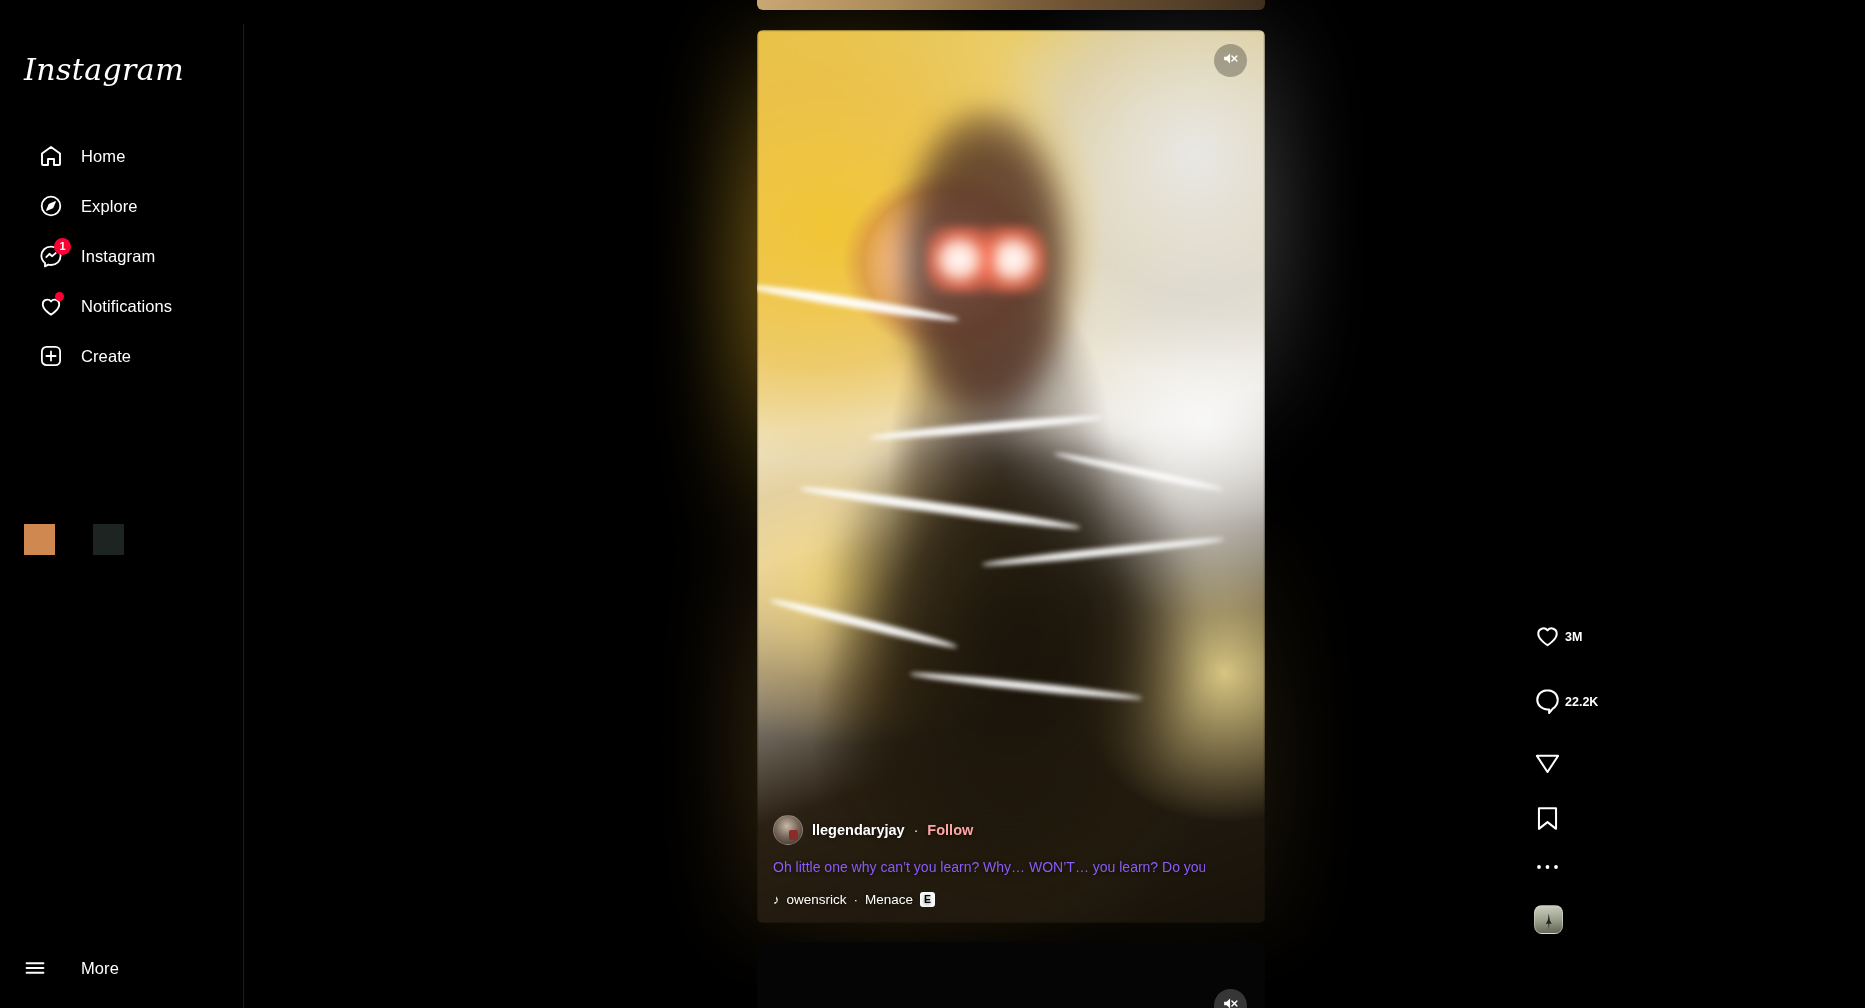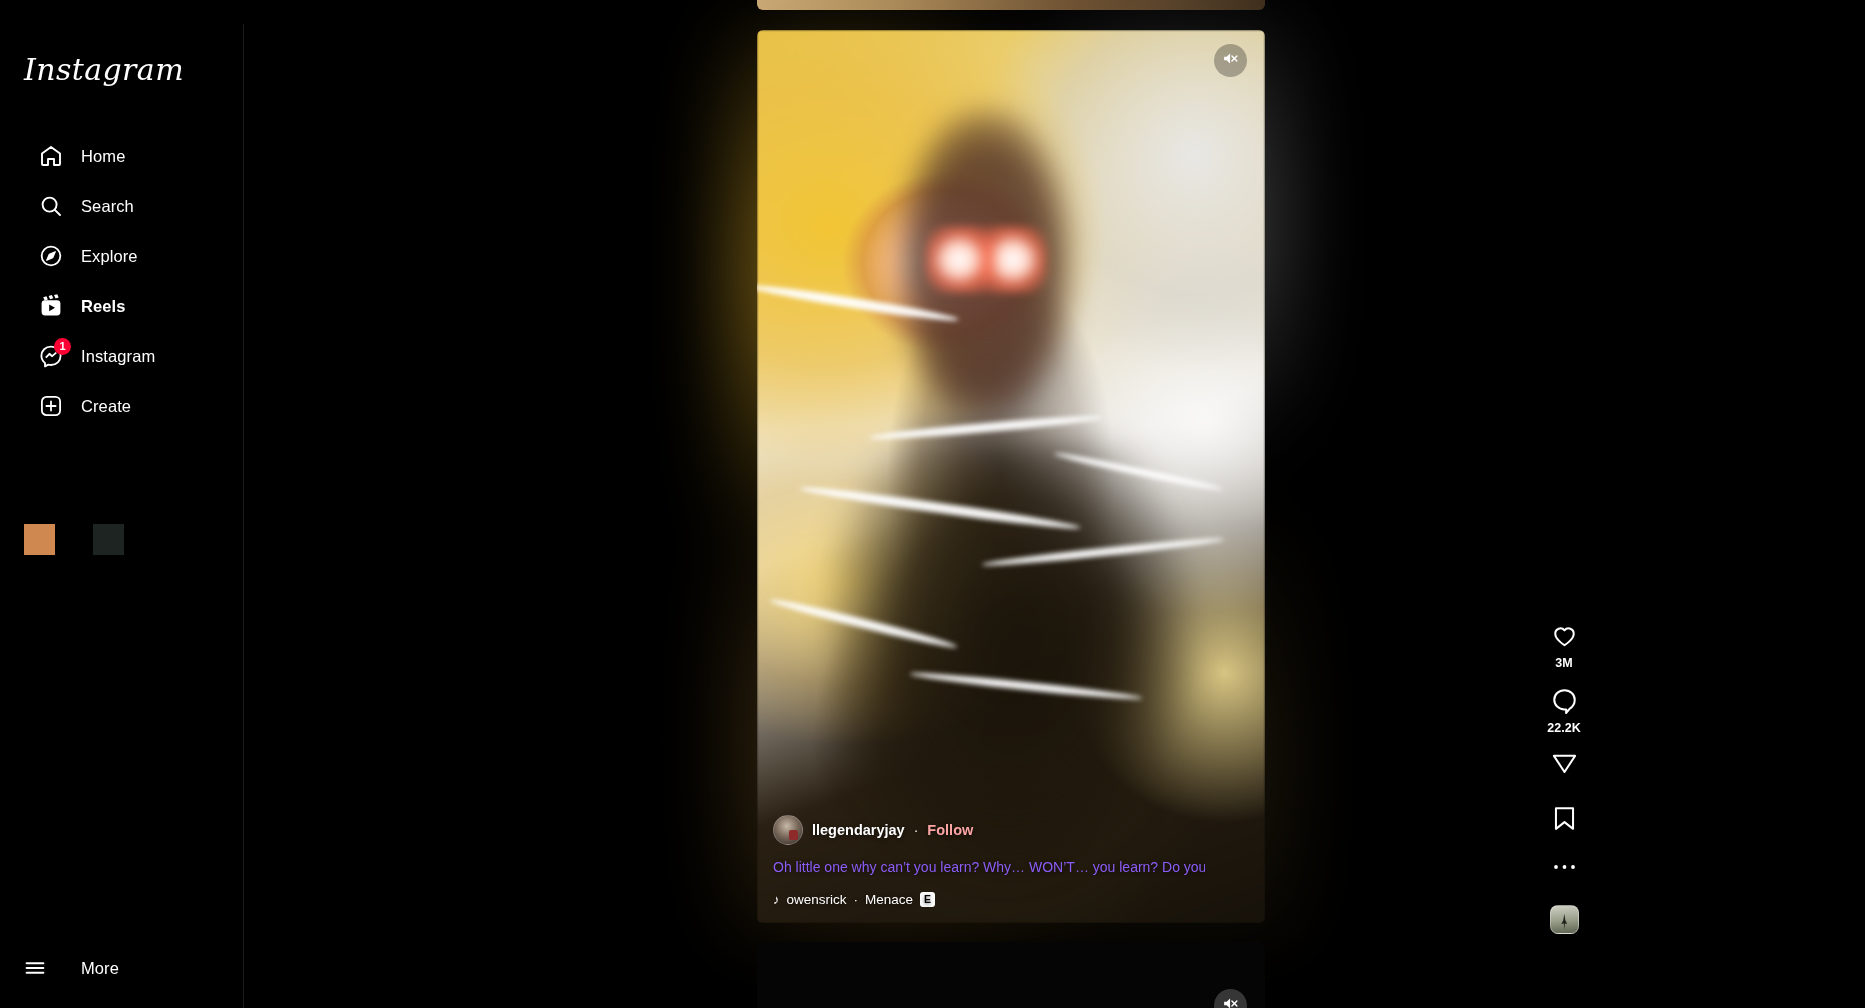--- a/index.html
+++ b/index.html
@@ -192,21 +192,21 @@
     background:#fff; color:#000; font-size:10.5px; font-weight:700;
     line-height:1;
   }
 
   
   .rail {
     position:absolute; left:1290px; top:0; width:60px; height:1008px; z-index:7;
   }
   .rail-item {
     position:absolute; left:0; width:60px;
-    display:flex; flex-direction:column; align-items:center; gap:4px;
+    display:flex; flex-direction:row; align-items:center; gap:4px;
     cursor:pointer;
   }
   .rail-count { font-size:12.5px; font-weight:600; color:#fff; line-height:1; }
   .audio-thumb {
     width:29px; height:29px; border-radius:8px; overflow:hidden;
     border:1px solid rgba(255,255,255,.35); cursor:pointer;
     background:linear-gradient(175deg,#cfd0c4 0%,#9aa08c 52%,#5d6350 100%);
     position:relative;
   }
   .audio-thumb::after {
@@ -234,64 +234,52 @@
 
       <div class="nav-item">
         <span class="nav-ico">
           <svg width="24" height="24" viewBox="0 0 24 24" fill="none" stroke="#fff" stroke-width="1.9" stroke-linejoin="round" stroke-linecap="round">
             <path d="M3 9.6 12 3l9 6.6V20a1 1 0 0 1-1 1h-5v-6H9v6H4a1 1 0 0 1-1-1z"></path>
           </svg>
         </span>
         <span class="nav-label">Home</span>
       </div>
 
-      <div class="nav-item">
-        <span class="nav-ico">
-          <svg width="24" height="24" viewBox="0 0 24 24" fill="none" stroke="#fff" stroke-width="1.9" stroke-linecap="round">
-            <circle cx="10.6" cy="10.6" r="7"></circle>
-              <line x1="15.8" y1="15.8" x2="21" y2="21"></line>
-          </svg>
-        </span>
-        <span class="nav-label">Search</span>
-      </div>
 
       <div class="nav-item">
         <span class="nav-ico">
           <svg width="24" height="24" viewBox="0 0 24 24" fill="none" stroke="#fff" stroke-width="1.8" stroke-linejoin="round">
             <circle cx="12" cy="12" r="9.3"></circle>
             <polygon points="16.2,7.8 10.4,10.4 7.8,16.2 13.6,13.6" fill="#fff" stroke="#fff" stroke-width="1.4"></polygon>
           </svg>
         </span>
         <span class="nav-label">Explore</span>
       </div>
 
-      <div class="nav-item active">
-        <span class="nav-ico">
-          <svg width="24" height="24" viewBox="0 0 24 24">
-            <rect x="2.6" y="6.2" width="18.8" height="15.2" rx="3.4" fill="#fff"></rect>
-            <path d="M4.2 3.2 L7.4 2.2 L8.9 5.4 L5.7 6.4 Z" fill="#fff"></path>
-            <path d="M9.6 2.0 L12.8 1.0 L14.3 4.2 L11.1 5.2 Z" fill="#fff"></path>
-            <path d="M15.0 1.0 L18.2 0.2 L19.7 3.4 L16.5 4.4 Z" fill="#fff"></path>
-            <polygon points="10.2,10.4 16,13.8 10.2,17.2" fill="#000"></polygon>
-          </svg>
-        </span>
-        <span class="nav-label">Reels</span>
-      </div>
 
       <div class="nav-item">
         <span class="nav-ico">
           <svg width="24" height="24" viewBox="0 0 24 24" fill="none" stroke="#fff" stroke-width="1.8" stroke-linejoin="round">
             <path d="M12 2.6C6.5 2.6 2.4 6.6 2.4 11.8c0 2.9 1.4 5.5 3.6 7.2v3.4l3.3-1.8c.9.2 1.8.4 2.7.4 5.5 0 9.6-4 9.6-9.2S17.5 2.6 12 2.6z"></path>
             <polyline points="6.8,13.6 10.4,9.8 13.2,12.2 17.2,8.6" stroke-width="1.8"></polyline>
           </svg>
           <span class="badge-num">1</span>
         </span>
         <span class="nav-label">Instagram</span>
       </div>
 
+      <div class="nav-item">
+        <span class="nav-ico">
+          <svg width="24" height="24" viewBox="0 0 24 24" fill="none" stroke="#fff" stroke-width="1.9" stroke-linejoin="round">
+            <path d="M12 20.6s-8.2-5-8.2-10.2A4.6 4.6 0 0 1 12 7.4a4.6 4.6 0 0 1 8.2 3c0 5.2-8.2 10.2-8.2 10.2z"></path>
+          </svg>
+          <span class="badge-dot"></span>
+        </span>
+        <span class="nav-label">Notifications</span>
+      </div>
 
       <div class="nav-item">
         <span class="nav-ico">
           <svg width="24" height="24" viewBox="0 0 24 24" fill="none" stroke="#fff" stroke-width="1.8" stroke-linecap="round">
             <rect x="2.9" y="2.9" width="18.2" height="18.2" rx="4.6"></rect>
             <line x1="12" y1="7.4" x2="12" y2="16.6"></line>
               <line x1="7.4" y1="12" x2="16.6" y2="12"></line>
           </svg>
         </span>
         <span class="nav-label">Create</span>

